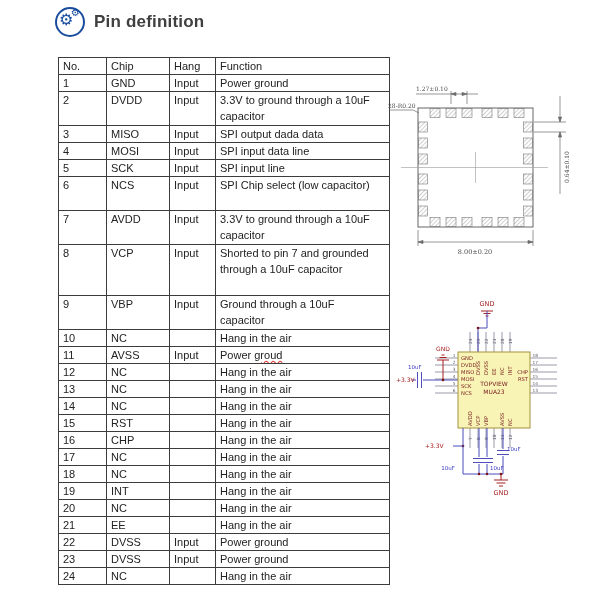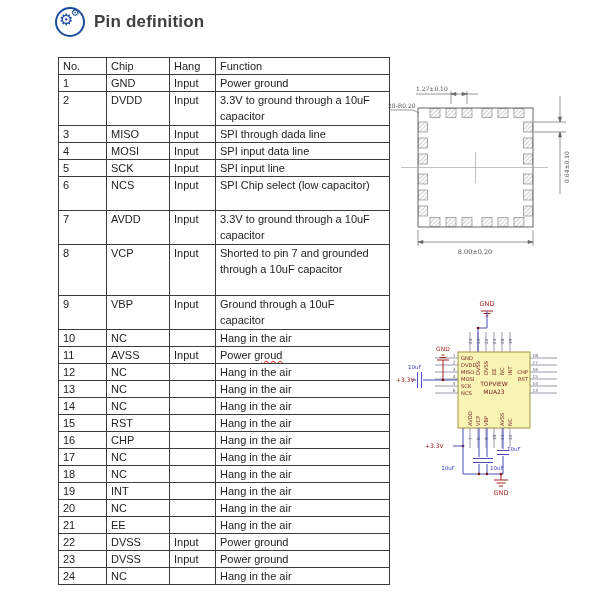--- a/index.html
+++ b/index.html
@@ -71,21 +71,21 @@
         <tr style="height:34px">
           <td>2</td>
           <td>DVDD</td>
           <td>Input</td>
           <td class="fn">3.3V to ground through a 10uF<br>capacitor</td>
         </tr>
         <tr style="height:17px">
           <td>3</td>
           <td>MISO</td>
           <td>Input</td>
-          <td class="fn">SPI through dada line</td>
+          <td class="fn">SPI output dada data</td>
         </tr>
         <tr style="height:17px">
           <td>4</td>
           <td>MOSI</td>
           <td>Input</td>
           <td class="fn">SPI input data line</td>
         </tr>
         <tr style="height:17px">
           <td>5</td>
           <td>SCK</td>

